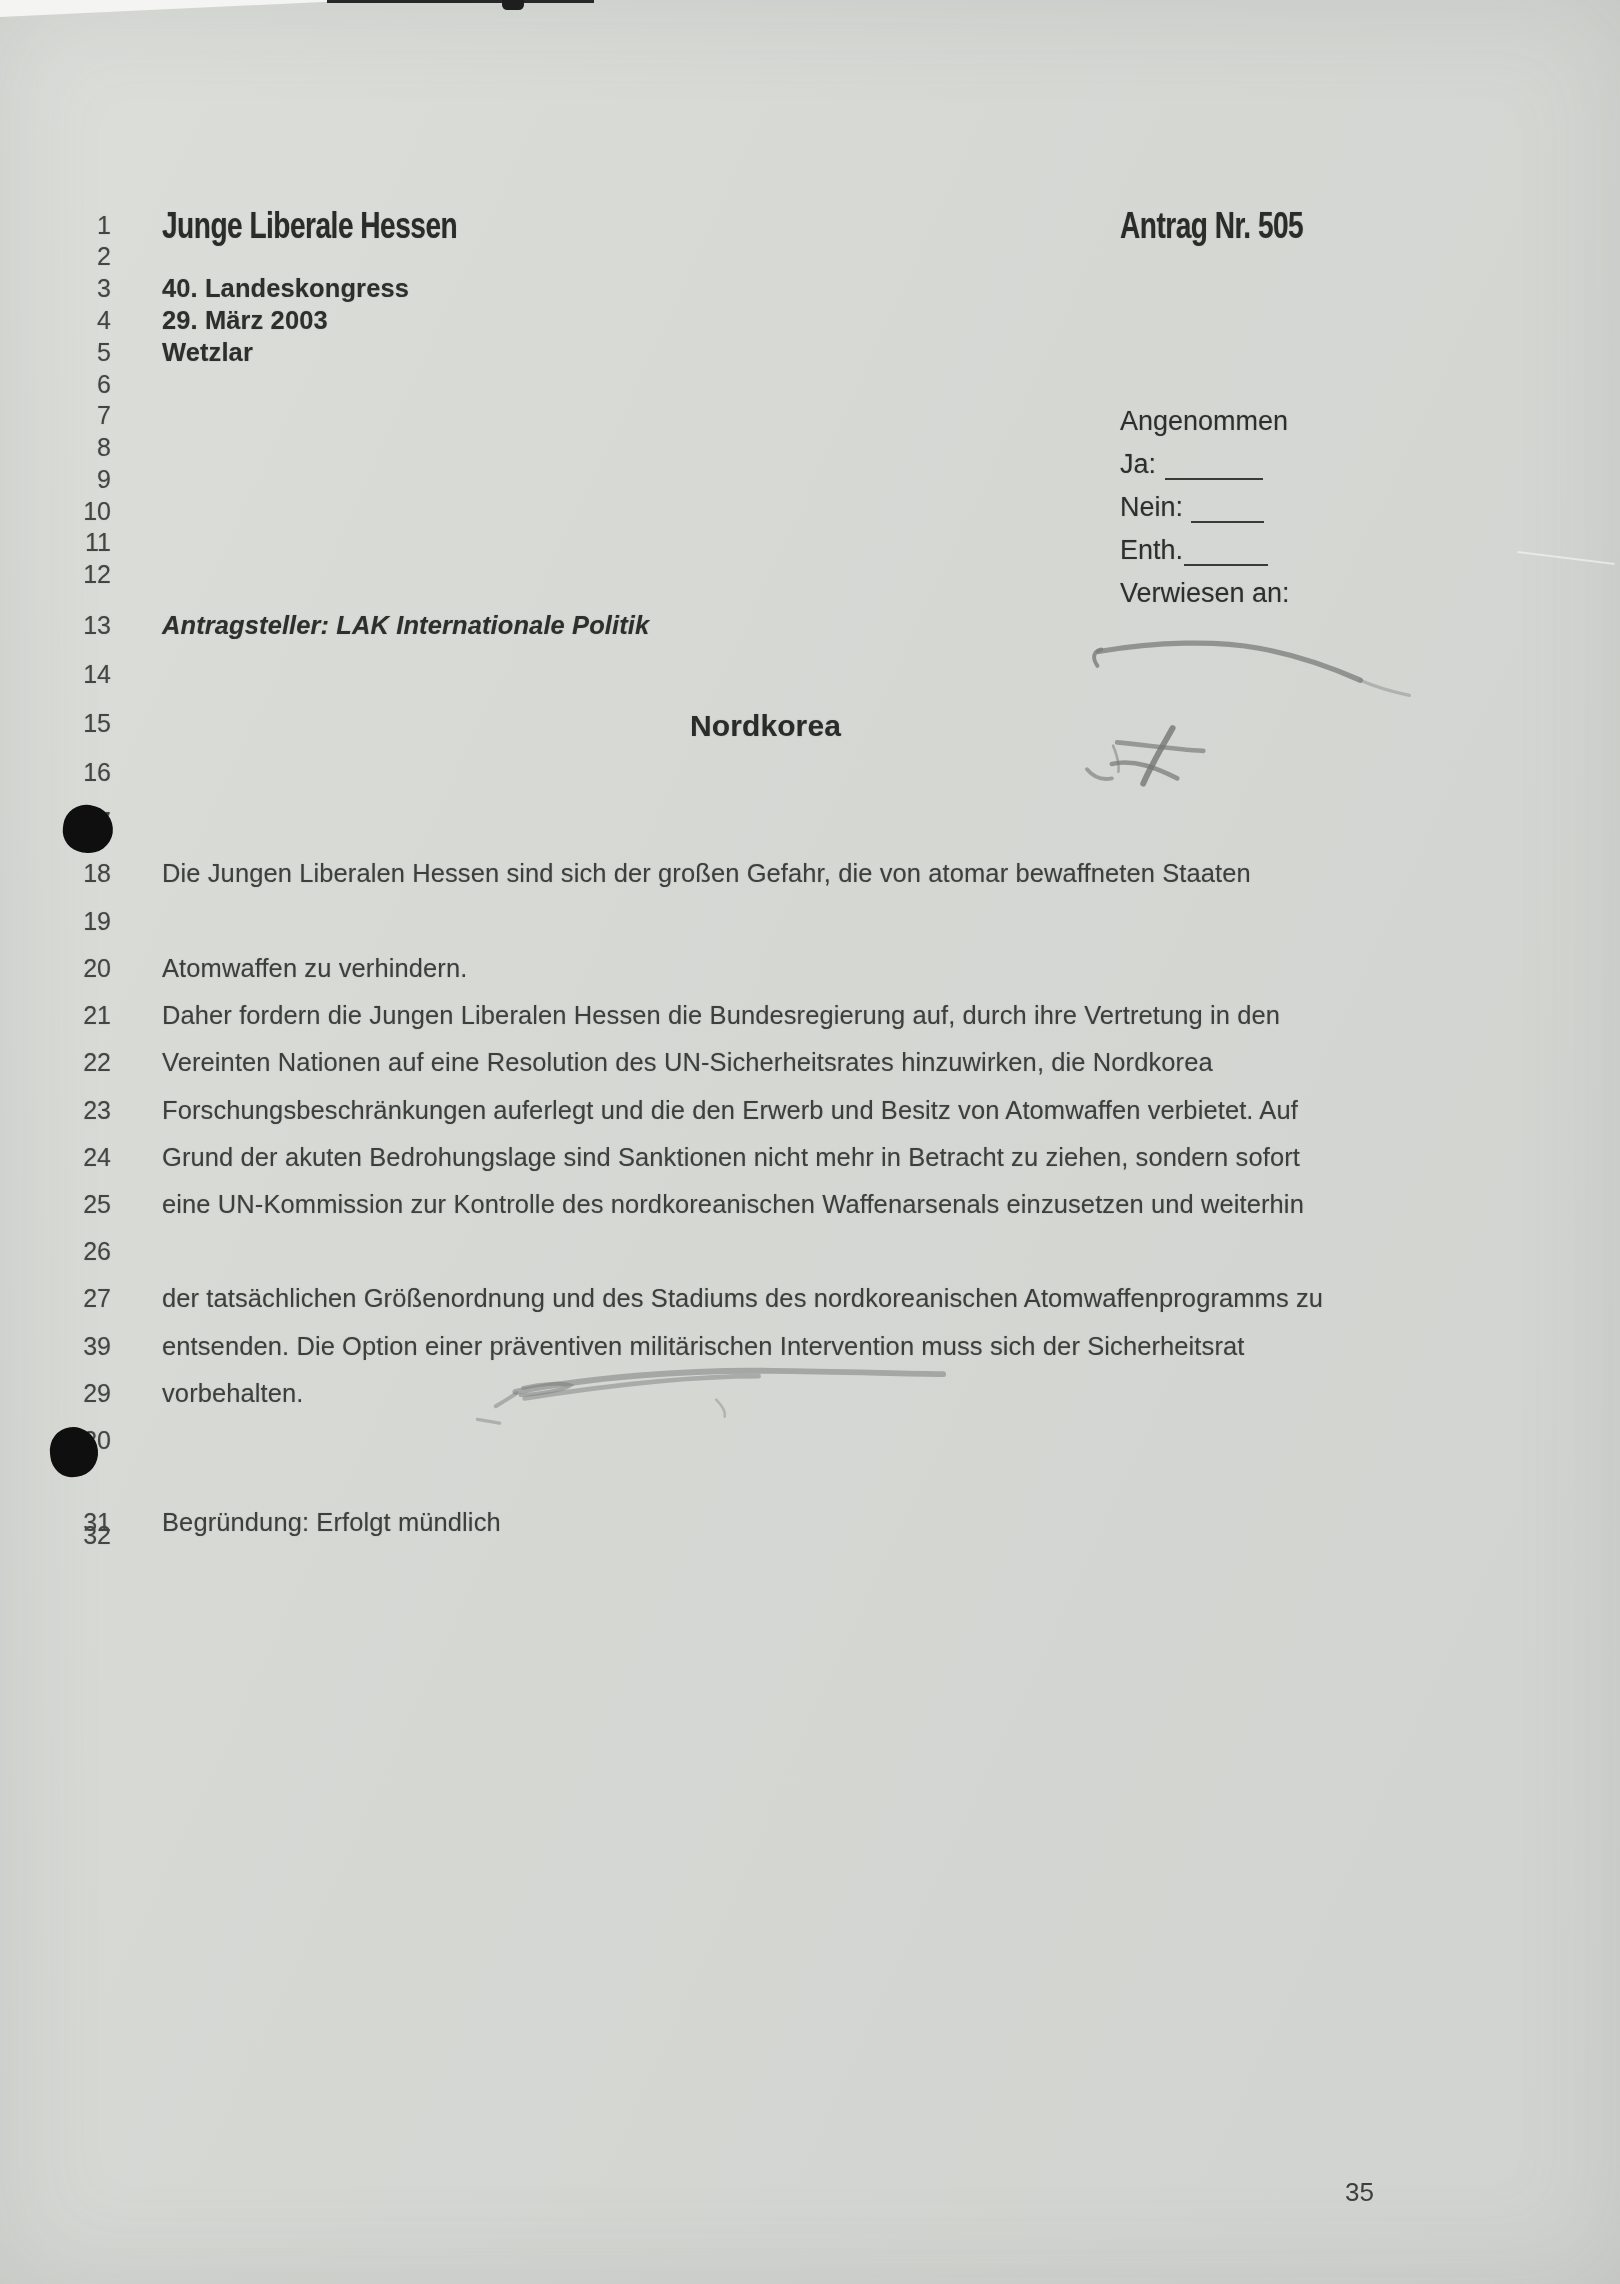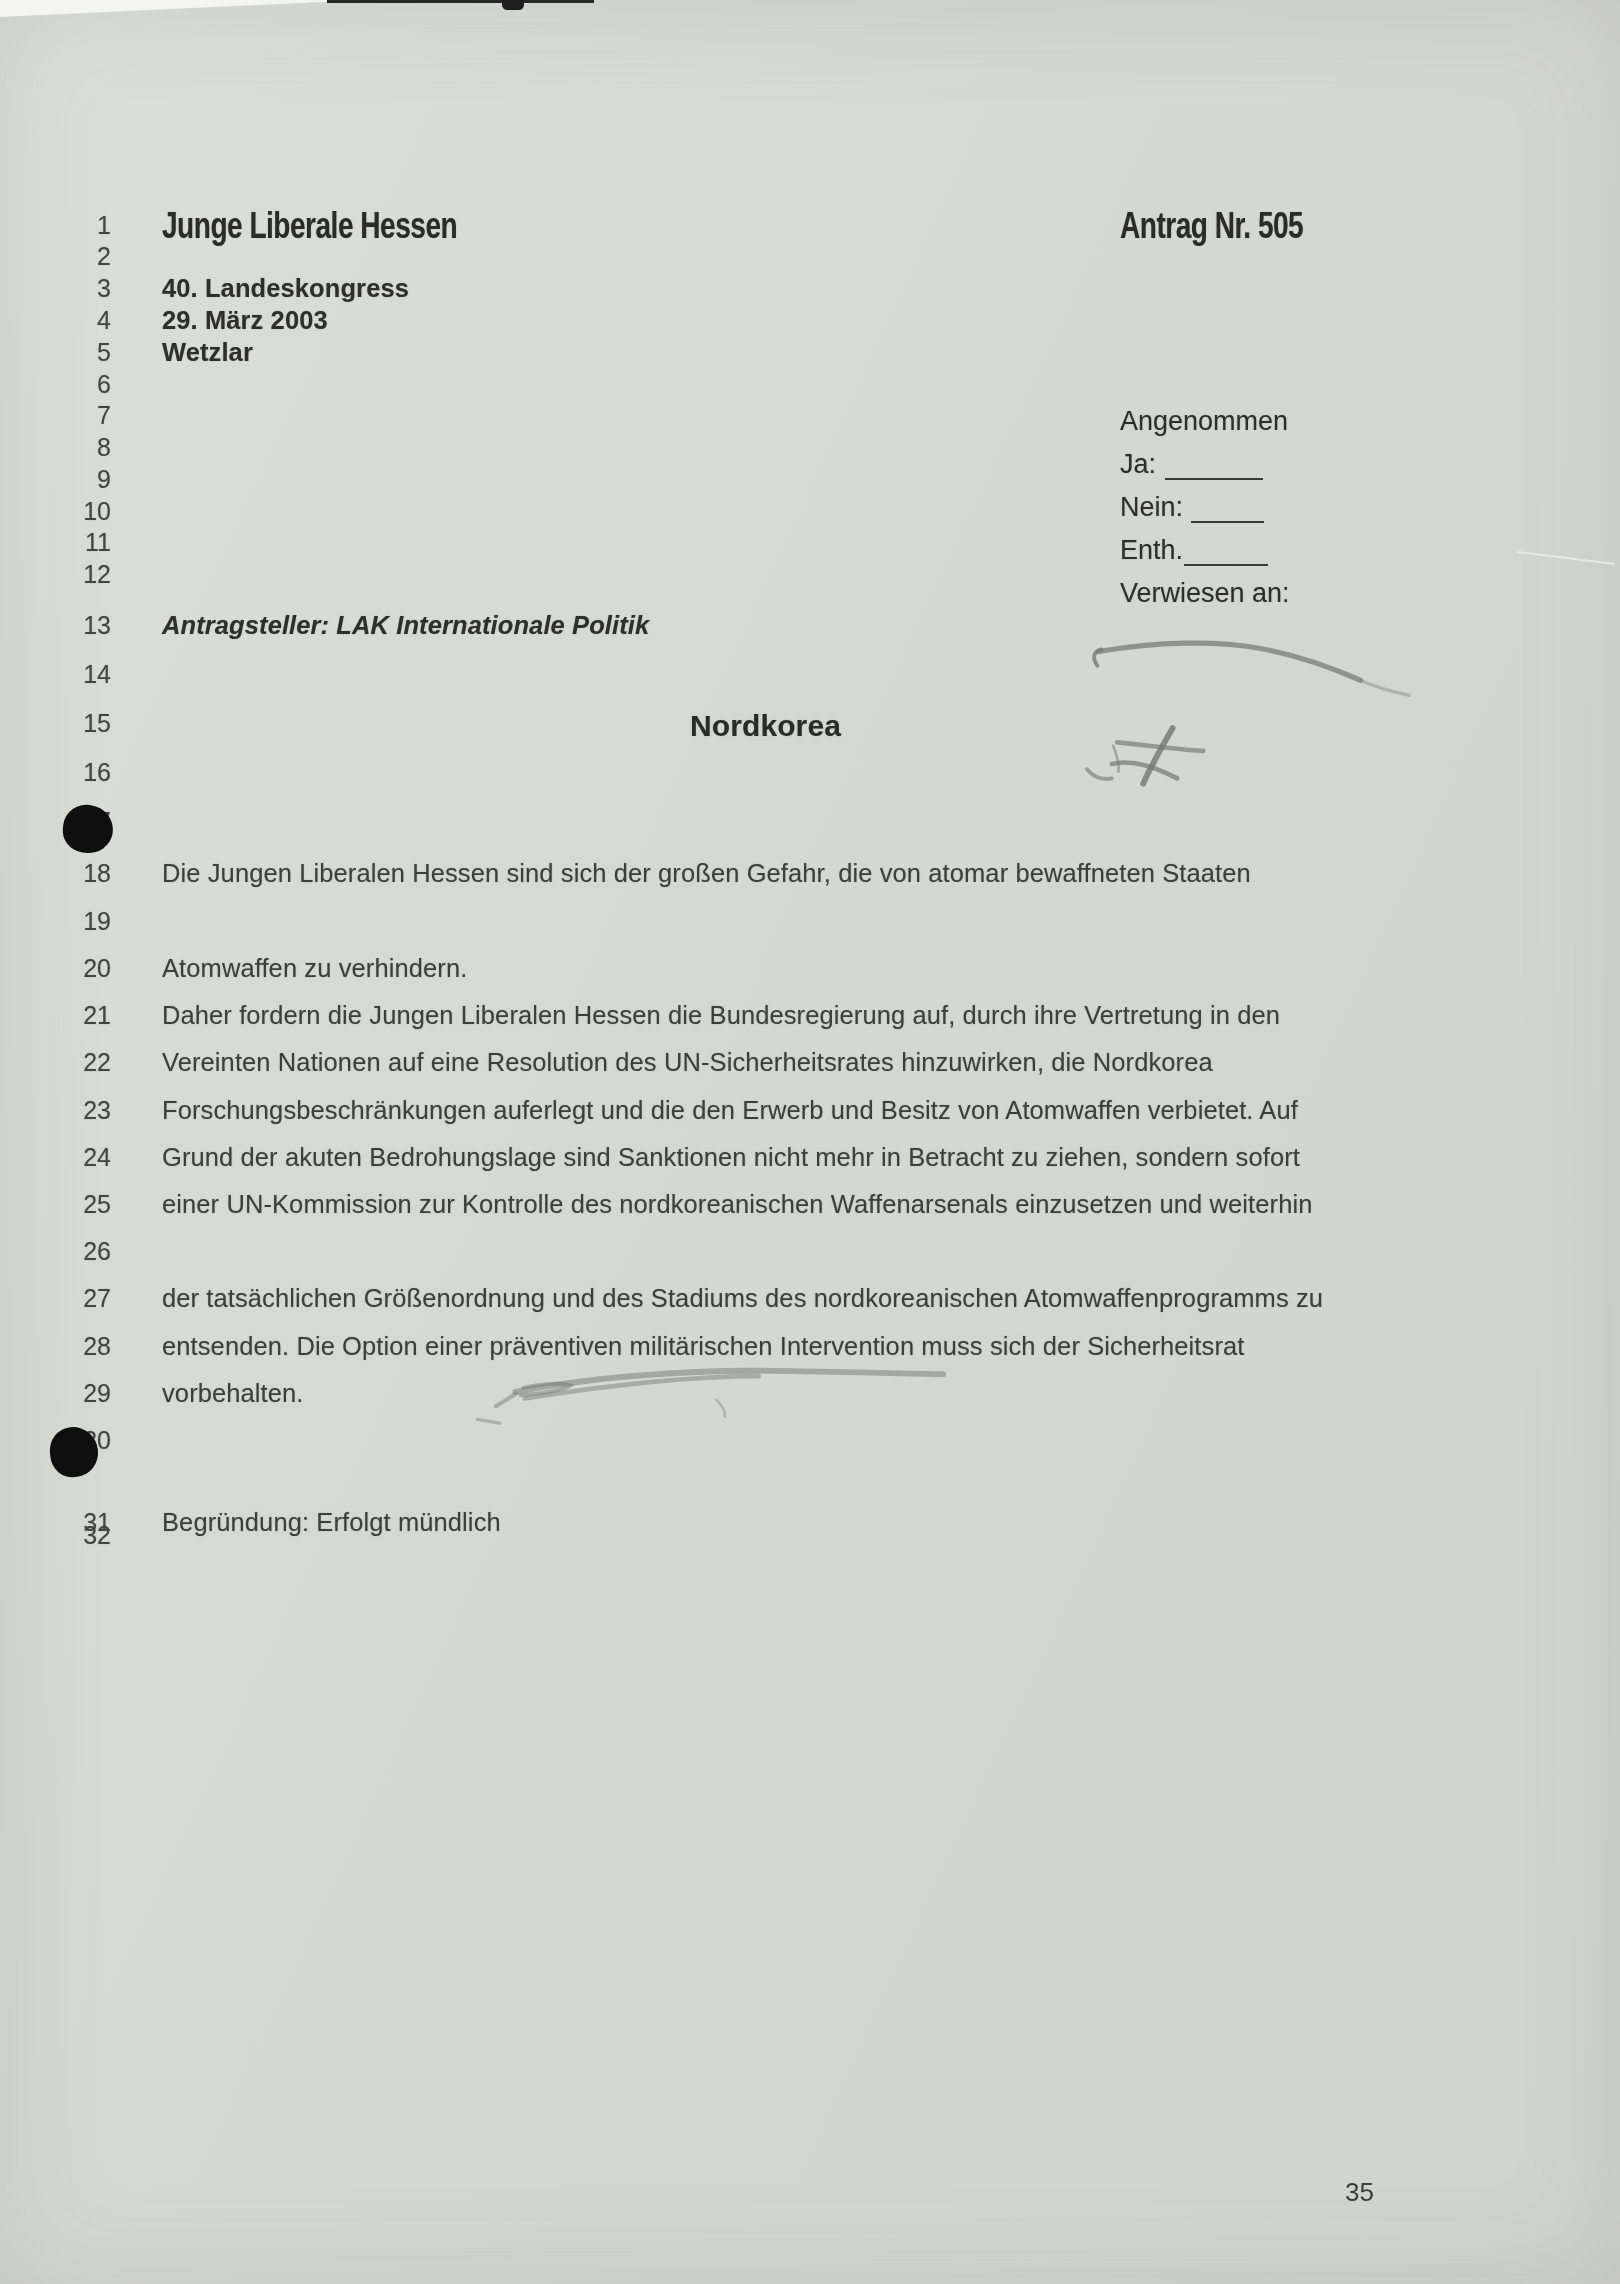--- a/index.html
+++ b/index.html
@@ -162,31 +162,31 @@
       <div class="line-row" style="top: 1096px;">
         <span class="line-num">23</span>
         <span class="line-text">Forschungsbeschränkungen auferlegt und die den Erwerb und Besitz von Atomwaffen verbietet. Auf</span>
       </div>
       <div class="line-row" style="top: 1143px;">
         <span class="line-num">24</span>
         <span class="line-text">Grund der akuten Bedrohungslage sind Sanktionen nicht mehr in Betracht zu ziehen, sondern sofort</span>
       </div>
       <div class="line-row" style="top: 1190px;">
         <span class="line-num">25</span>
-        <span class="line-text">einer UN-Kommission zur Kontrolle des nordkoreanischen Waffenarsenals einzusetzen und weiterhin</span>
+        <span class="line-text">eine UN-Kommission zur Kontrolle des nordkoreanischen Waffenarsenals einzusetzen und weiterhin</span>
       </div>
       <div class="line-row" style="top: 1237px;">
         <span class="line-num">26</span>
       </div>
       <div class="line-row" style="top: 1284px;">
         <span class="line-num">27</span>
         <span class="line-text">der tatsächlichen Größenordnung und des Stadiums des nordkoreanischen Atomwaffenprogramms zu</span>
       </div>
       <div class="line-row" style="top: 1332px;">
-        <span class="line-num">28</span>
+        <span class="line-num">39</span>
         <span class="line-text">entsenden. Die Option einer präventiven militärischen Intervention muss sich der Sicherheitsrat</span>
       </div>
       <div class="line-row" style="top: 1379px;">
         <span class="line-num">29</span>
         <span class="line-text">vorbehalten.</span>
       </div>
       <div class="line-row" style="top: 1426px;">
         <span class="line-num">30</span>
         <span class="line-text"></span>
       </div>

